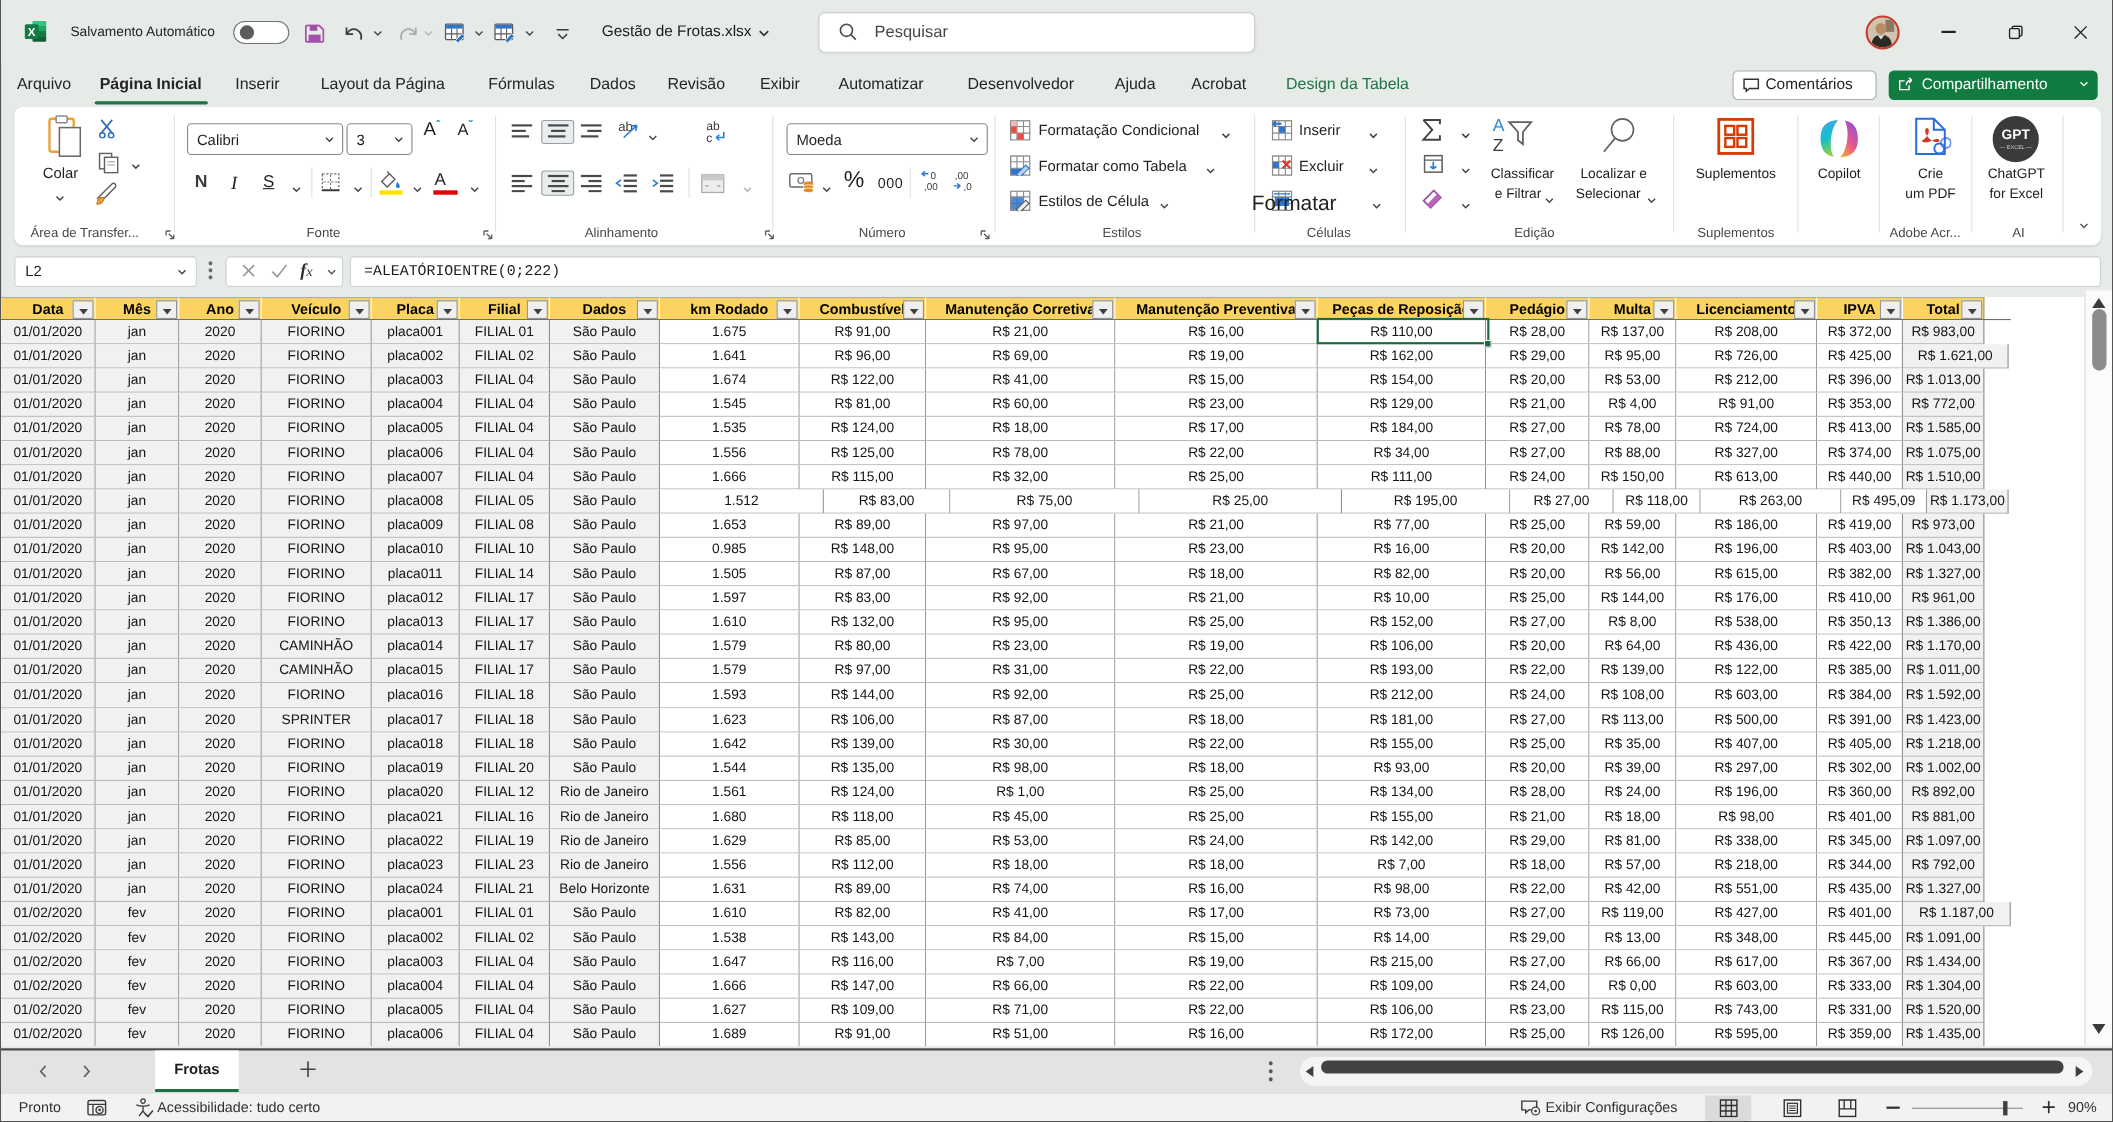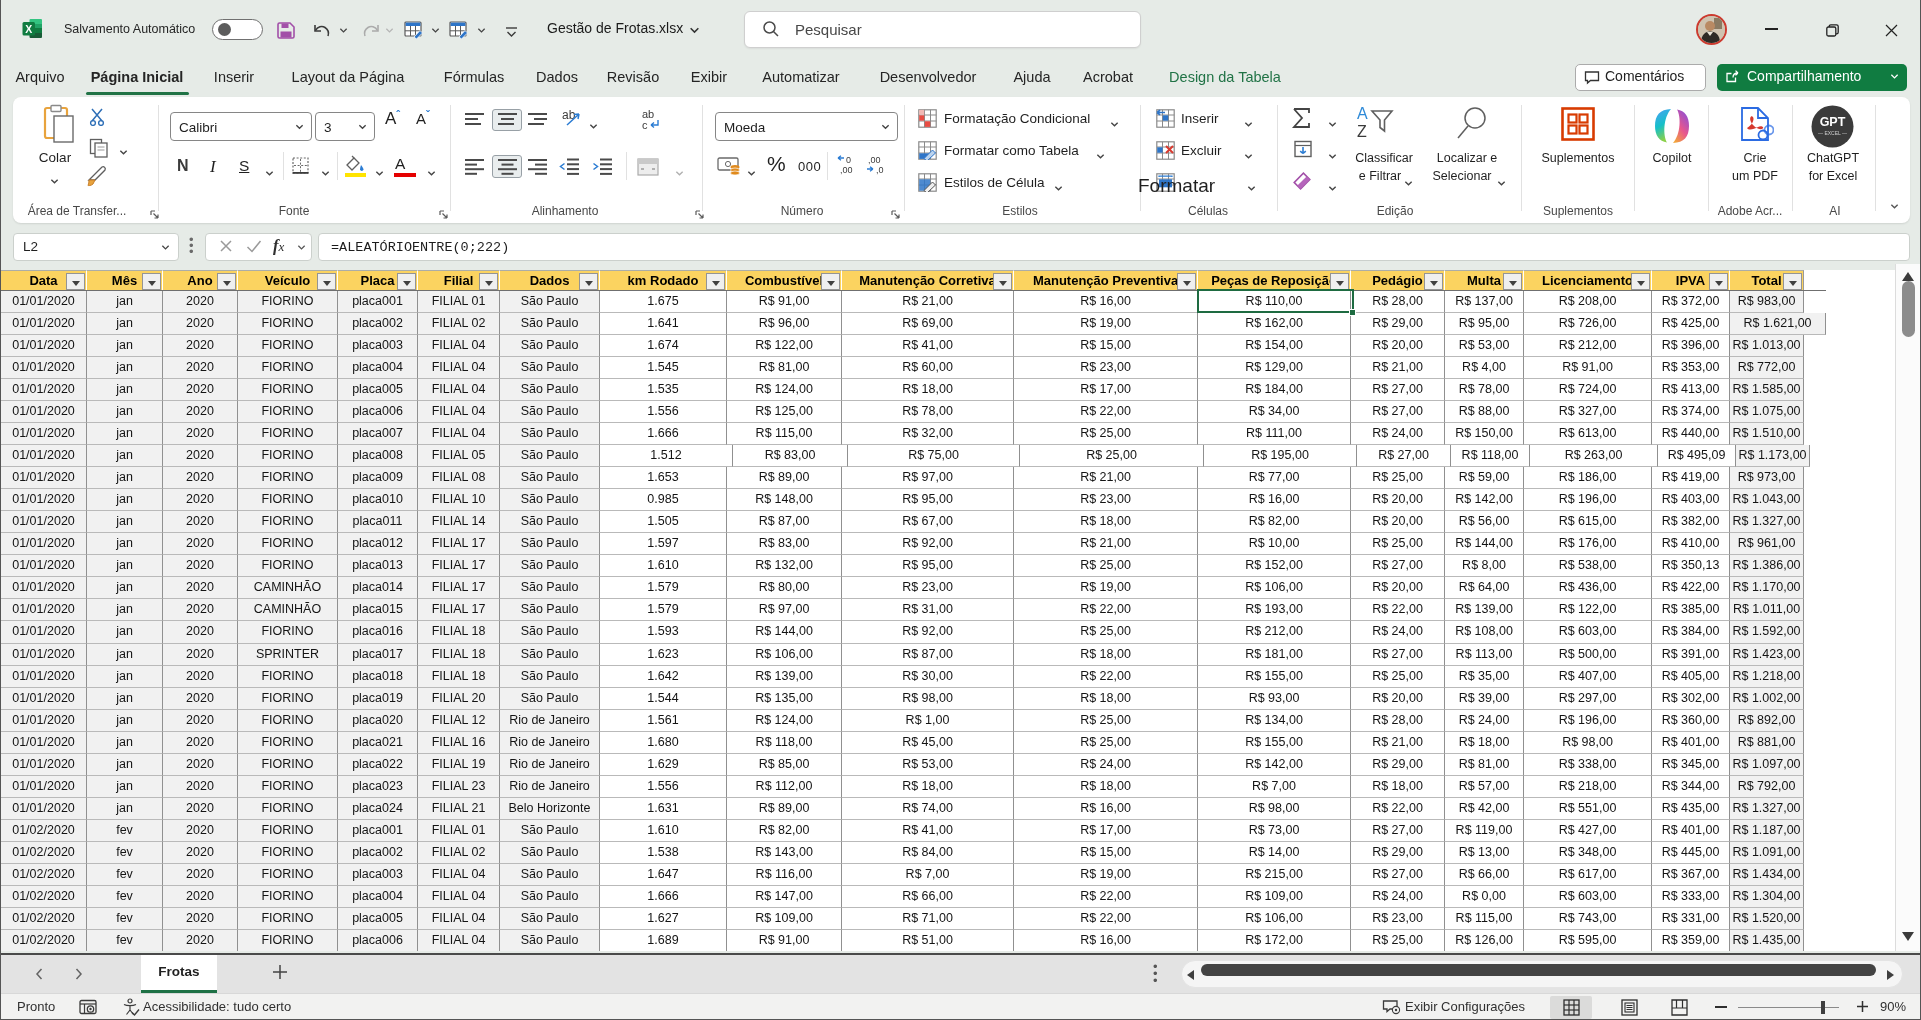--- a/index.html
+++ b/index.html
@@ -783,21 +783,21 @@
         <div class="cell cg" style="width:74px">R$ 1.510,00</div>
       </div>
 <div class="row">
         <div class="cell cg" style="width:86px">01/01/2020</div>
         <div class="cell cg" style="width:76px">jan</div>
         <div class="cell cg" style="width:75px">2020</div>
         <div class="cell cg" style="width:100px">FIORINO</div>
         <div class="cell cg" style="width:80px">placa008</div>
         <div class="cell cg" style="width:82px">FILIAL 05</div>
         <div class="cell cg" style="width:100px">São Paulo</div>
-        <div class="cell cw" style="width:133px">1.512</div>
+        <div class="cell cw" style="width:149px">1.512</div>
         <div class="cell cw" style="width:115px">R$ 83,00</div>
         <div class="cell cw" style="width:172px">R$ 75,00</div>
         <div class="cell cw" style="width:184px">R$ 25,00</div>
         <div class="cell cw" style="width:153px">R$ 195,00</div>
         <div class="cell cw" style="width:94px">R$ 27,00</div>
         <div class="cell cw" style="width:79px">R$ 118,00</div>
         <div class="cell cw" style="width:128px">R$ 263,00</div>
         <div class="cell cw" style="width:78px">R$ 495,09</div>
         <div class="cell cg" style="width:74px">R$ 1.173,00</div>
       </div>
@@ -1115,21 +1115,21 @@
         <div class="cell cg" style="width:100px">São Paulo</div>
         <div class="cell cw" style="width:127px">1.610</div>
         <div class="cell cw" style="width:115px">R$ 82,00</div>
         <div class="cell cw" style="width:172px">R$ 41,00</div>
         <div class="cell cw" style="width:184px">R$ 17,00</div>
         <div class="cell cw" style="width:153px">R$ 73,00</div>
         <div class="cell cw" style="width:94px">R$ 27,00</div>
         <div class="cell cw" style="width:79px">R$ 119,00</div>
         <div class="cell cw" style="width:128px">R$ 427,00</div>
         <div class="cell cw" style="width:78px">R$ 401,00</div>
-        <div class="cell cg" style="width:74px">R$ 1.187,00</div>
+        <div class="cell cg" style="width:98px">R$ 1.187,00</div>
       </div>
 <div class="row">
         <div class="cell cg" style="width:86px">01/02/2020</div>
         <div class="cell cg" style="width:76px">fev</div>
         <div class="cell cg" style="width:75px">2020</div>
         <div class="cell cg" style="width:100px">FIORINO</div>
         <div class="cell cg" style="width:80px">placa002</div>
         <div class="cell cg" style="width:82px">FILIAL 02</div>
         <div class="cell cg" style="width:100px">São Paulo</div>
         <div class="cell cw" style="width:127px">1.538</div>

